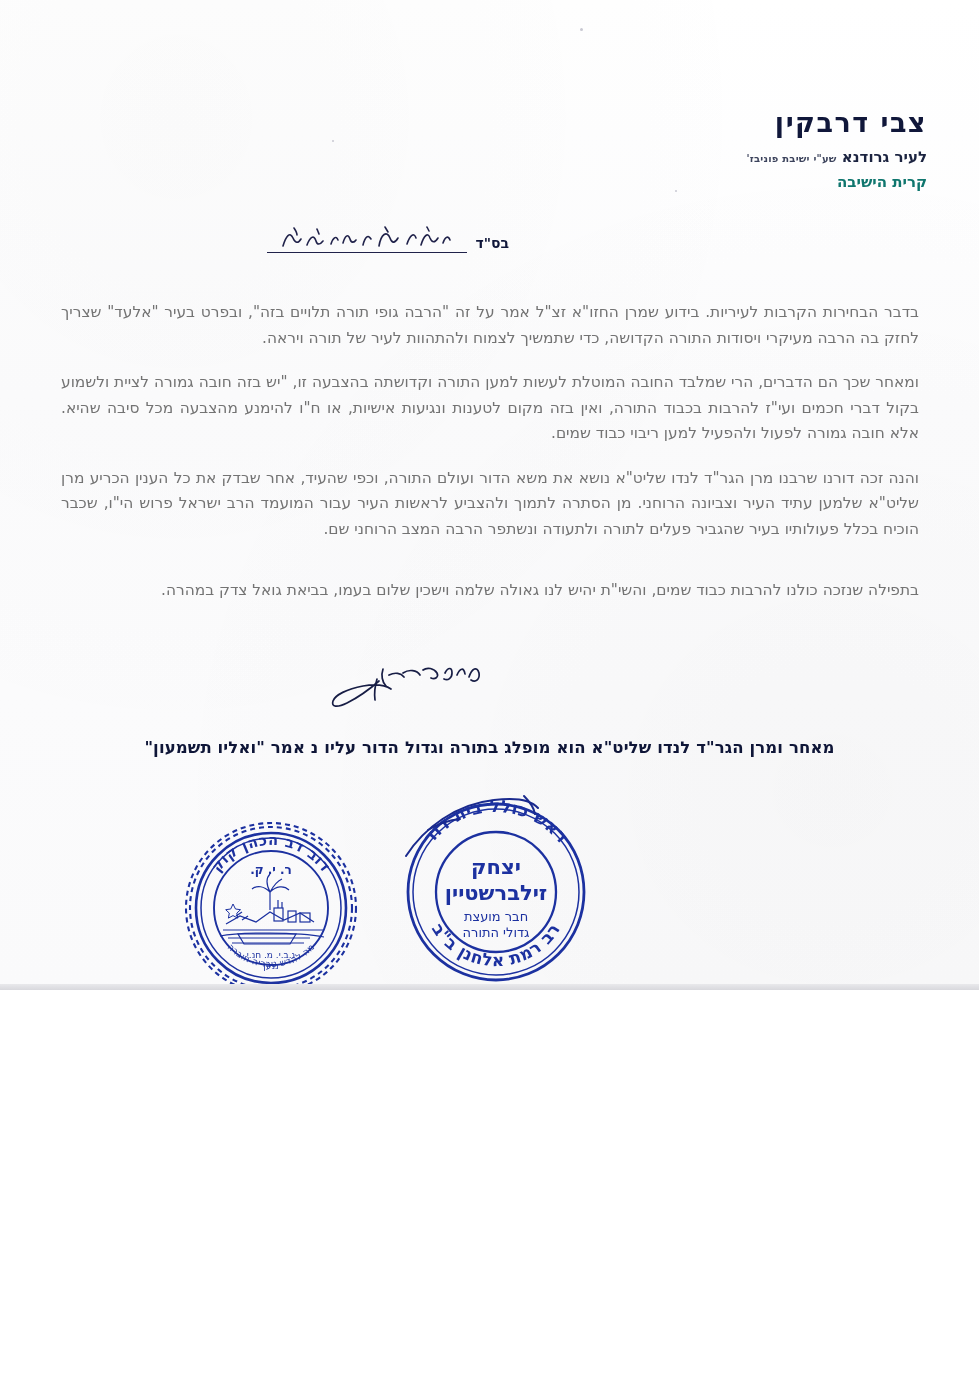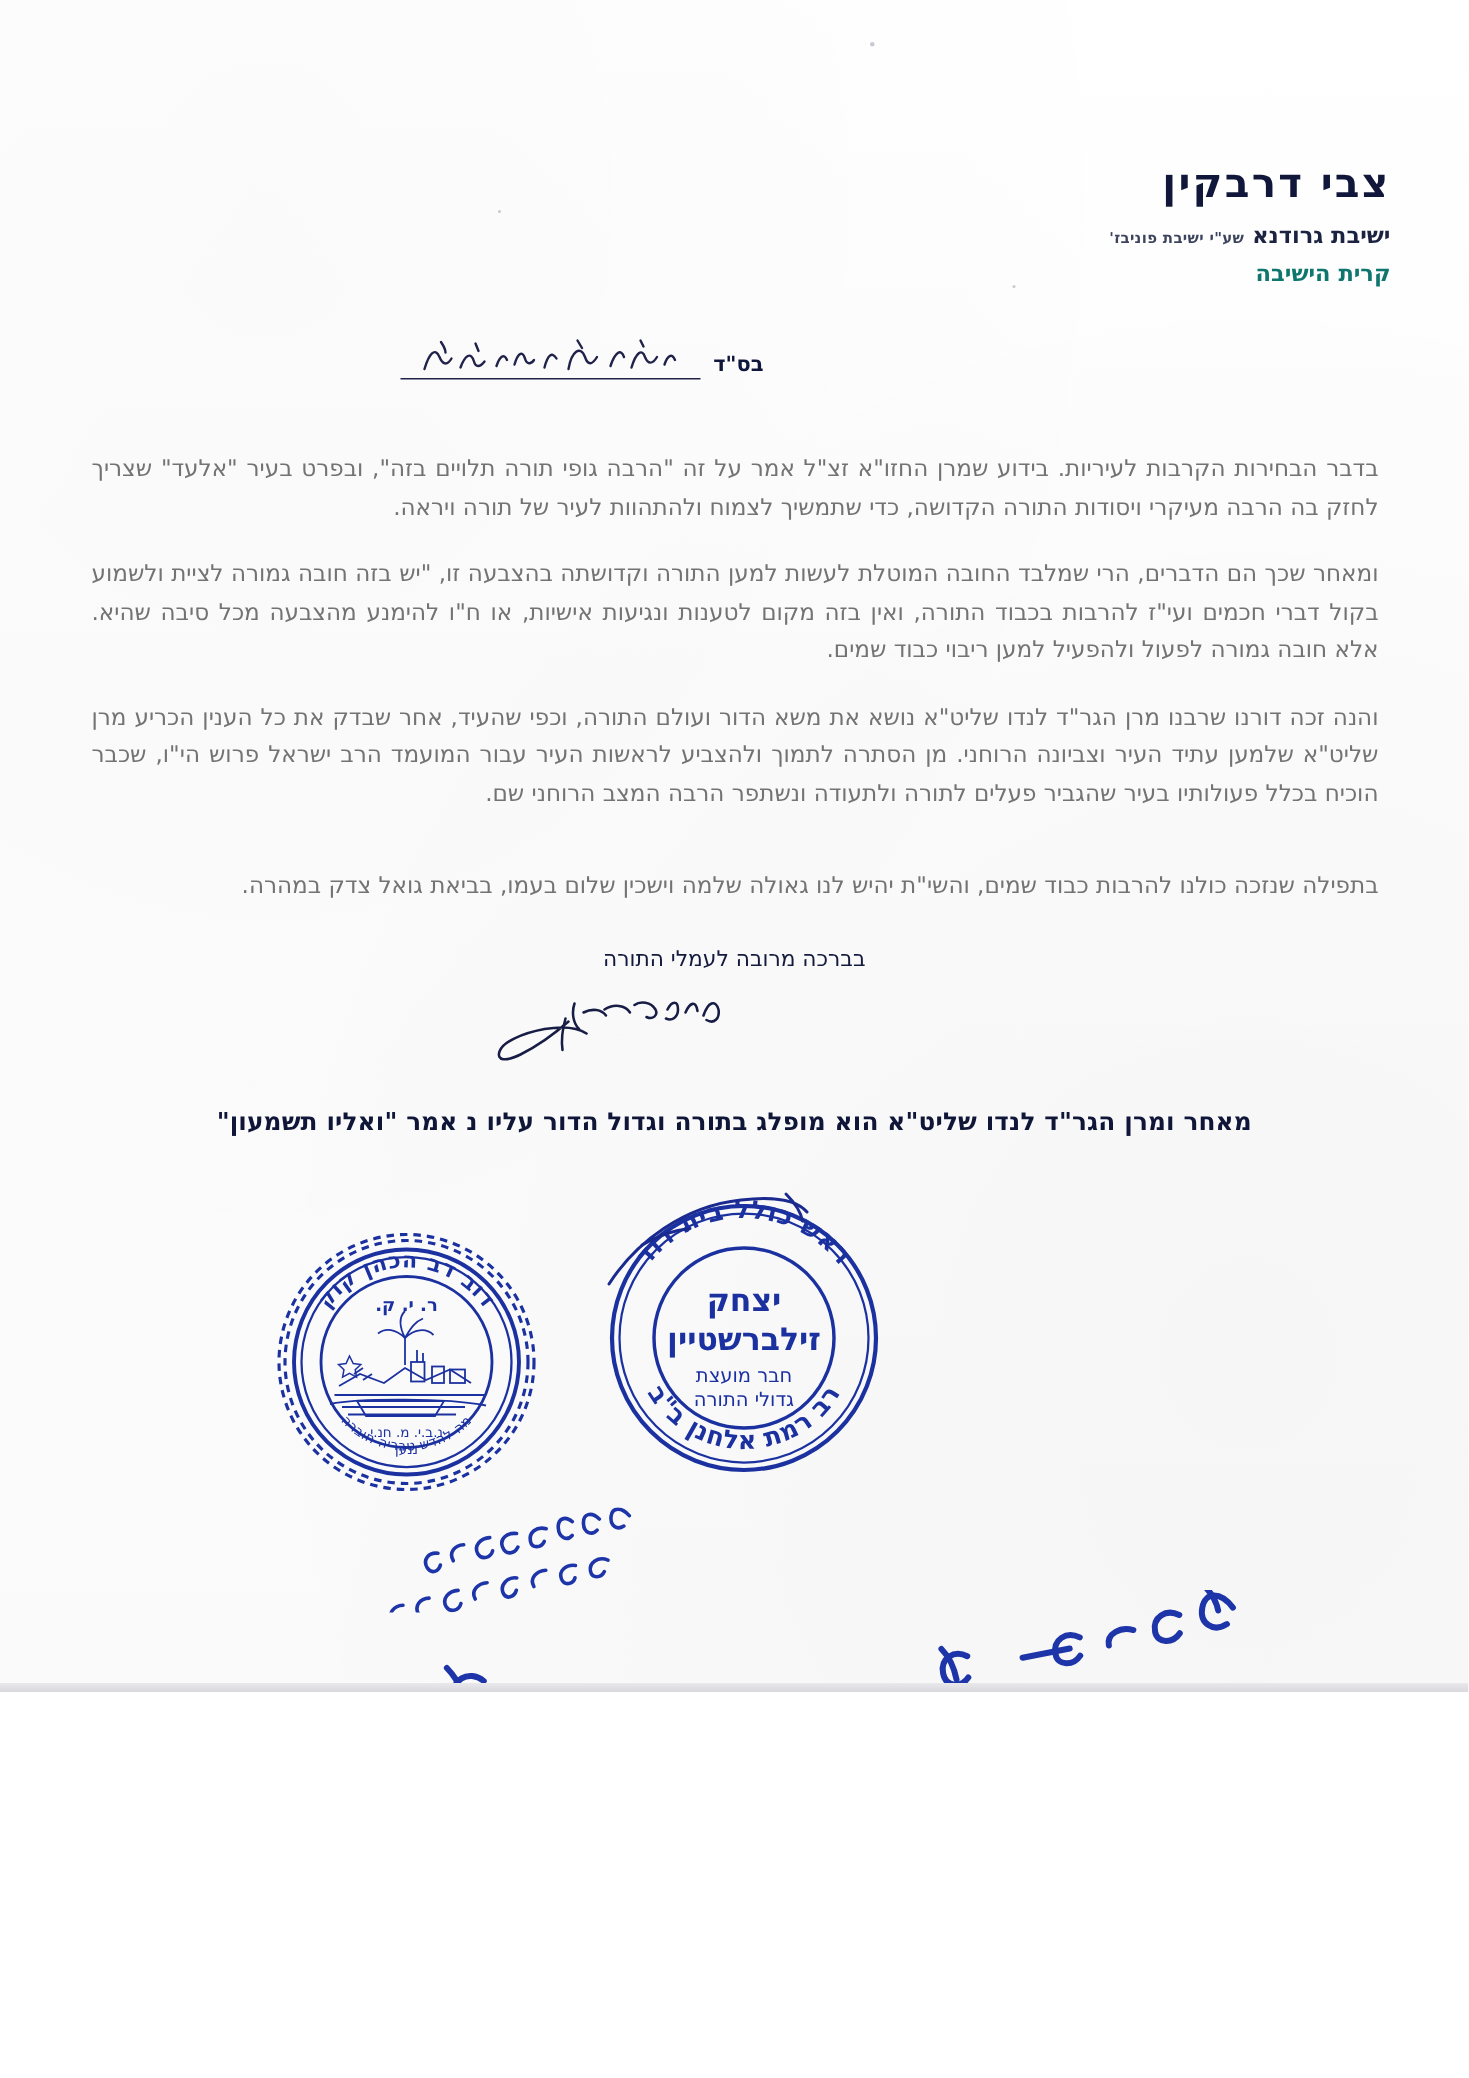--- a/index.html
+++ b/index.html
@@ -4,21 +4,21 @@
 <title>Scanned Letter</title>
 <style>
   html, body {
     margin: 0;
     padding: 0;
     background: #ffffff;
   }
   #page {
     position: relative;
     width: 979px;
-    height: 1128px;
+    height: 990px;
     margin: 0 auto;
     background: #fdfdfd;
     overflow: hidden;
     font-family: "Liberation Serif", "DejaVu Serif", serif;
     color: #1b2340;
   }
   
   #scan-texture {
     position: absolute;
     inset: 0;
@@ -183,21 +183,21 @@
 
   <div class="speck" style="left:580px;top:28px;width:3px;height:3px;"></div>
   <div class="speck" style="left:332px;top:140px;width:2px;height:2px;"></div>
   <div class="speck" style="left:675px;top:190px;width:2px;height:2px;"></div>
   <div class="speck" style="left:290px;top:478px;width:2px;height:3px;"></div>
   <div class="speck" style="left:885px;top:1140px;width:2px;height:2px;"></div>
 
   <div class="layer" id="letterhead">
     <div id="letterhead-name">צבי דרבקין</div>
     <div id="letterhead-line2">
-      <span>ישיבת גרודנא</span>
+      <span>לעיר גרודנא</span>
       <span class="sub">שע"י  ישיבת פוניבז'</span>
     </div>
     <div id="letterhead-line3">קרית הישיבה</div>
   </div>
 
   <div class="layer" id="bsd-row">
     <div id="bsd-label">בס"ד</div>
     <div id="bsd-date-hand">
       <svg width="200" height="30" viewBox="0 0 200 30" fill="none" aria-hidden="true">
         <g stroke="#20224a" stroke-width="1.6" stroke-linecap="round" fill="none">
@@ -219,21 +219,20 @@
     </div>
   </div>
 
   <div class="layer" id="body-text">
     <p class="para">בדבר הבחירות הקרבות לעיריות. בידוע שמרן החזו"א זצ"ל אמר על זה "הרבה גופי תורה תלויים בזה", ובפרט בעיר "אלעד" שצריך לחזק בה הרבה מעיקרי ויסודות התורה הקדושה, כדי שתמשיך לצמוח ולהתהוות לעיר של תורה ויראה.</p>
     <p class="para">ומאחר שכך הם הדברים, הרי שמלבד החובה המוטלת לעשות למען התורה וקדושתה בהצבעה זו, "יש בזה חובה גמורה לציית ולשמוע בקול דברי חכמים ועי"ז להרבות בכבוד התורה, ואין בזה מקום לטענות ונגיעות אישיות, או ח"ו להימנע מהצבעה מכל סיבה שהיא. אלא חובה גמורה לפעול ולהפעיל למען ריבוי כבוד שמים.</p>
     <p class="para">והנה זכה דורנו שרבנו מרן הגר"ד לנדו שליט"א נושא את משא הדור ועולם התורה, וכפי שהעיד, אחר שבדק את כל הענין הכריע מרן שליט"א שלמען עתיד העיר וצביונה הרוחני. מן הסתרה לתמוך ולהצביע לראשות העיר עבור המועמד הרב ישראל פרוש הי"ו, שכבר הוכיח בכלל פעולותיו בעיר שהגביר פעלים לתורה ולתעודה ונשתפר הרבה המצב הרוחני שם.</p>
     <p class="para">בתפילה שנזכה כולנו להרבות כבוד שמים, והשי"ת יהיש לנו גאולה שלמה וישכין שלום בעמו, בביאת גואל צדק במהרה.</p>
   </div>
 
-  <div class="layer" id="closing">בברכה מרובה לעמלי התורה</div>
 
   <div class="layer" id="signature-mark">
     <svg width="230" height="70" viewBox="0 0 230 70" fill="none" aria-hidden="true">
       <g stroke="#171d45" stroke-width="1.7" stroke-linecap="round" fill="none">
         <path d="M150 22 C153 13, 158 11, 160 18 C161 24, 157 28, 152 25"></path>
         <path d="M138 20 C141 13, 145 12, 146 19"></path>
         <path d="M126 18 C129 12, 133 12, 133 18 C133 23, 129 26, 125 24"></path>
         <path d="M104 15 C108 12, 115 13, 118 18 C120 22, 116 25, 112 23"></path>
         <path d="M84 18 C90 14, 98 15, 101 20"></path>
         <path d="M70 20 C76 17, 82 18, 85 22"></path>

